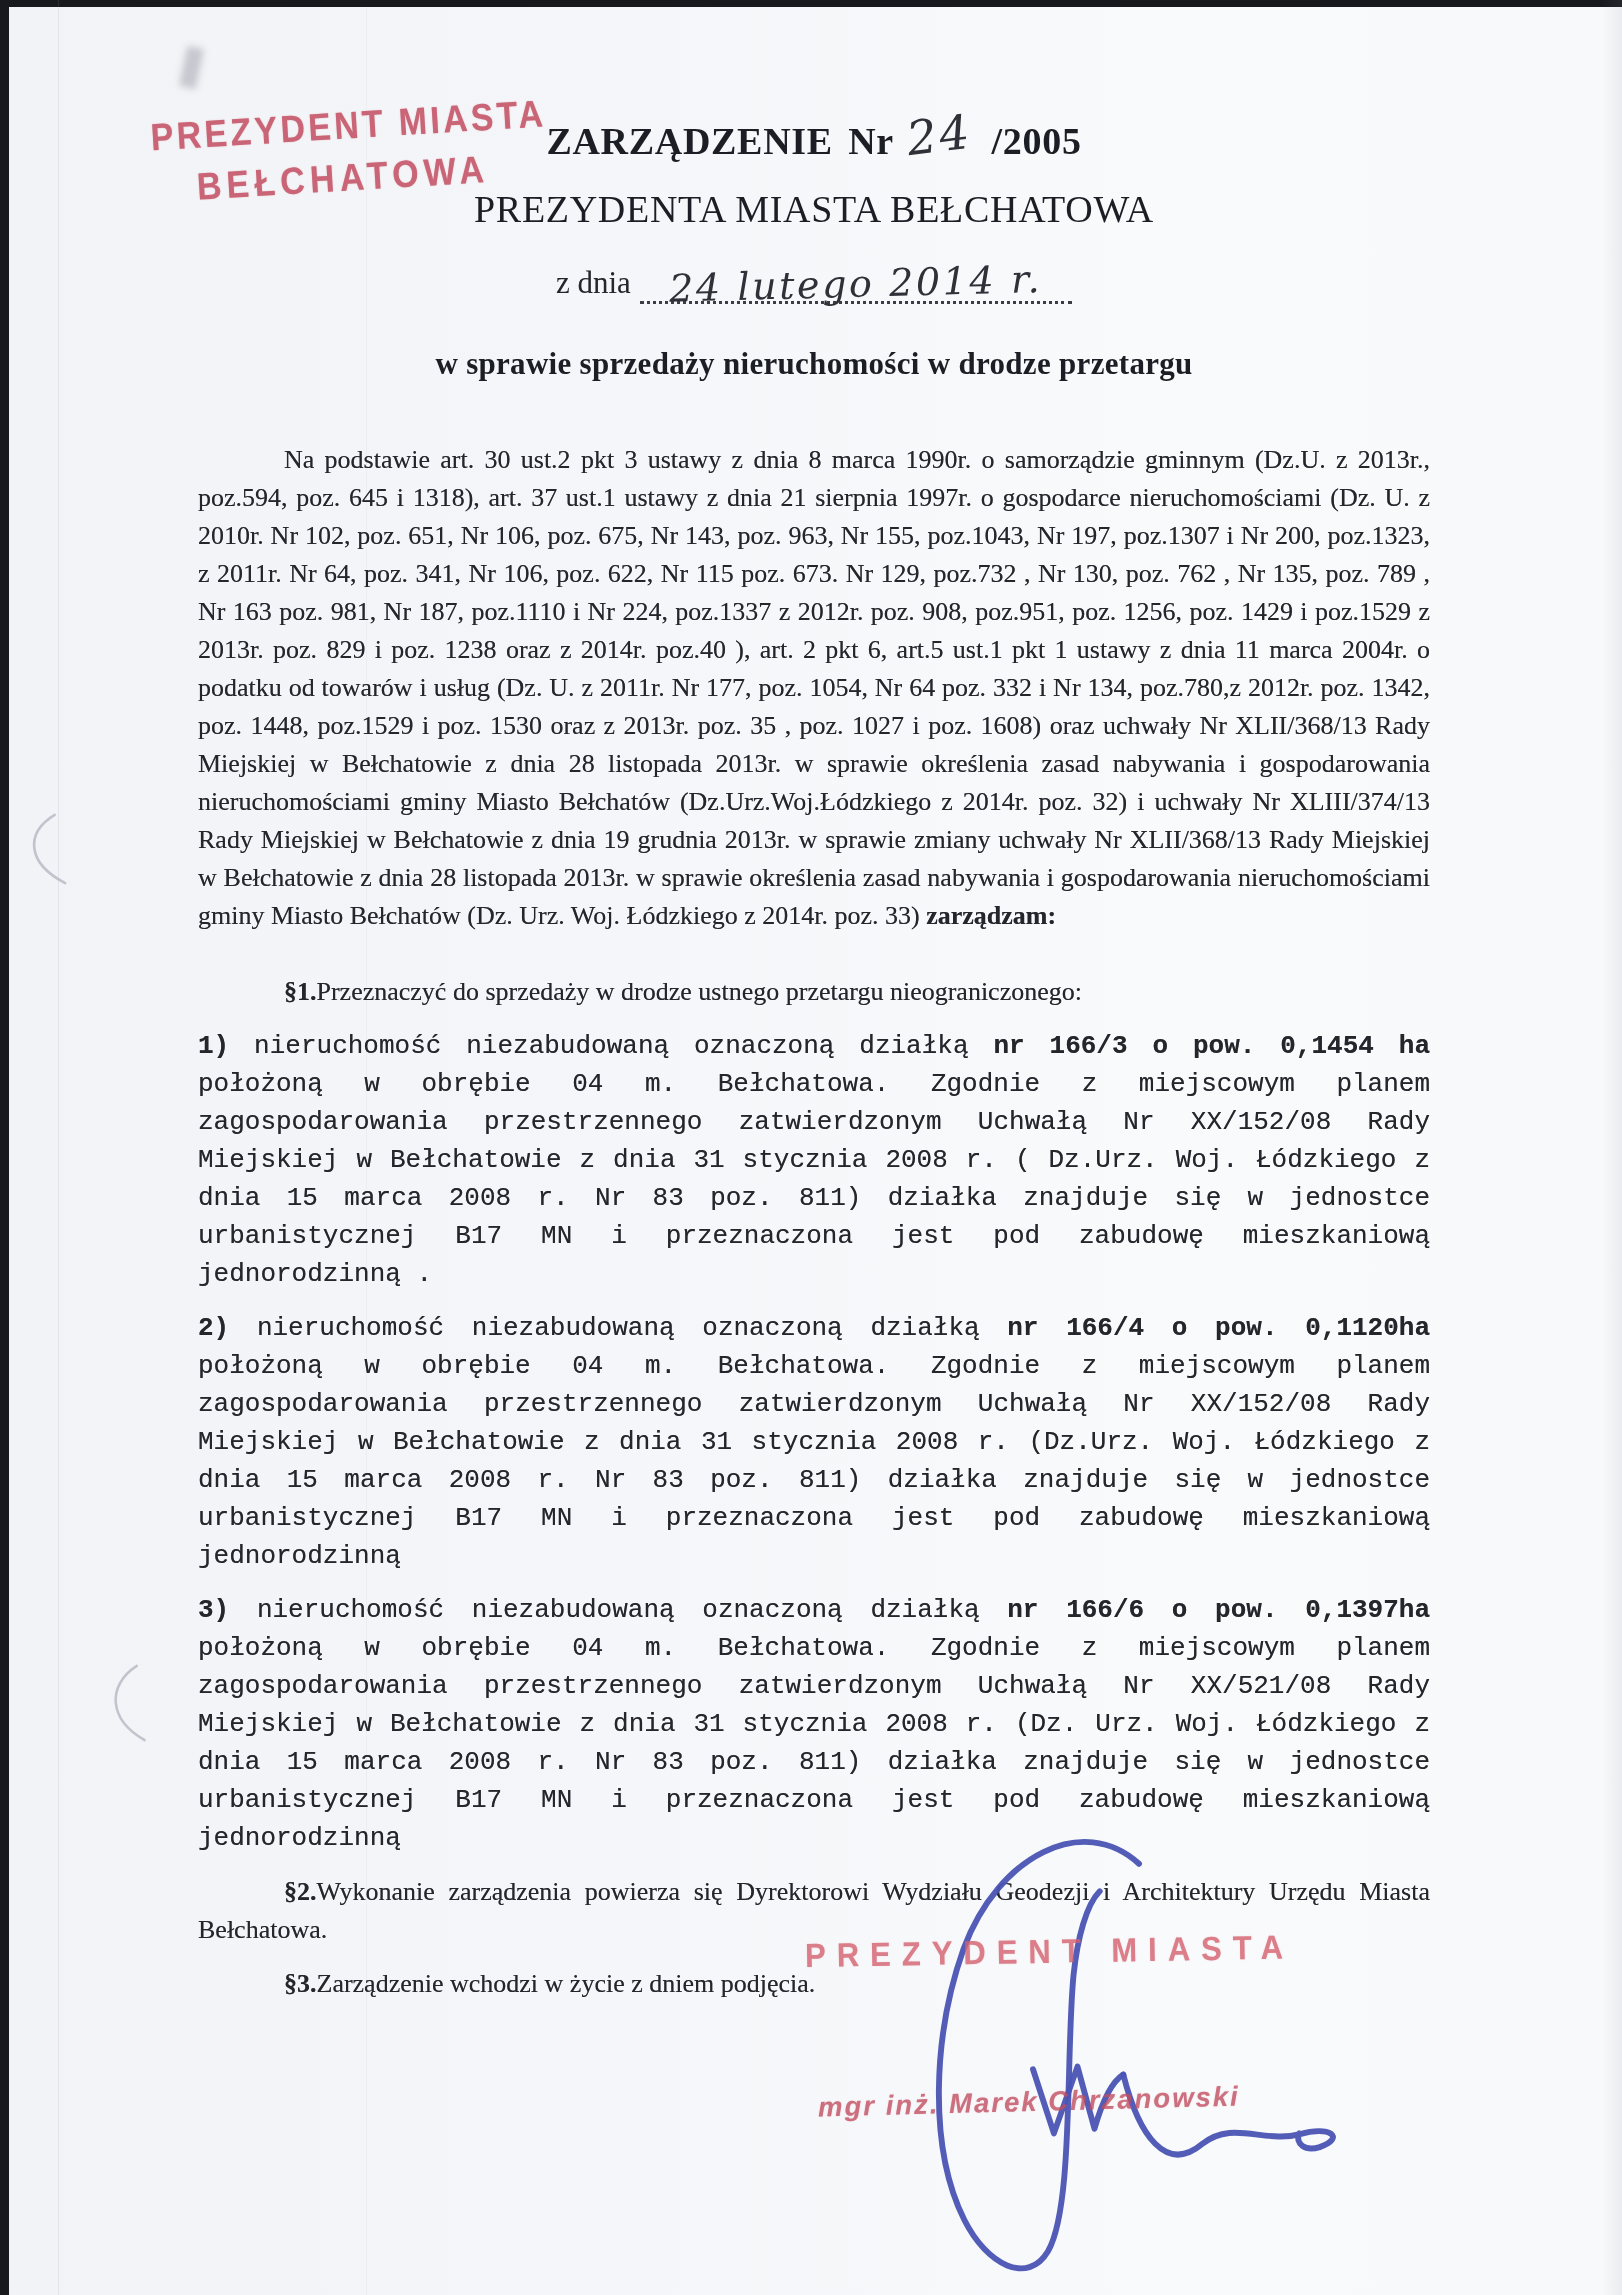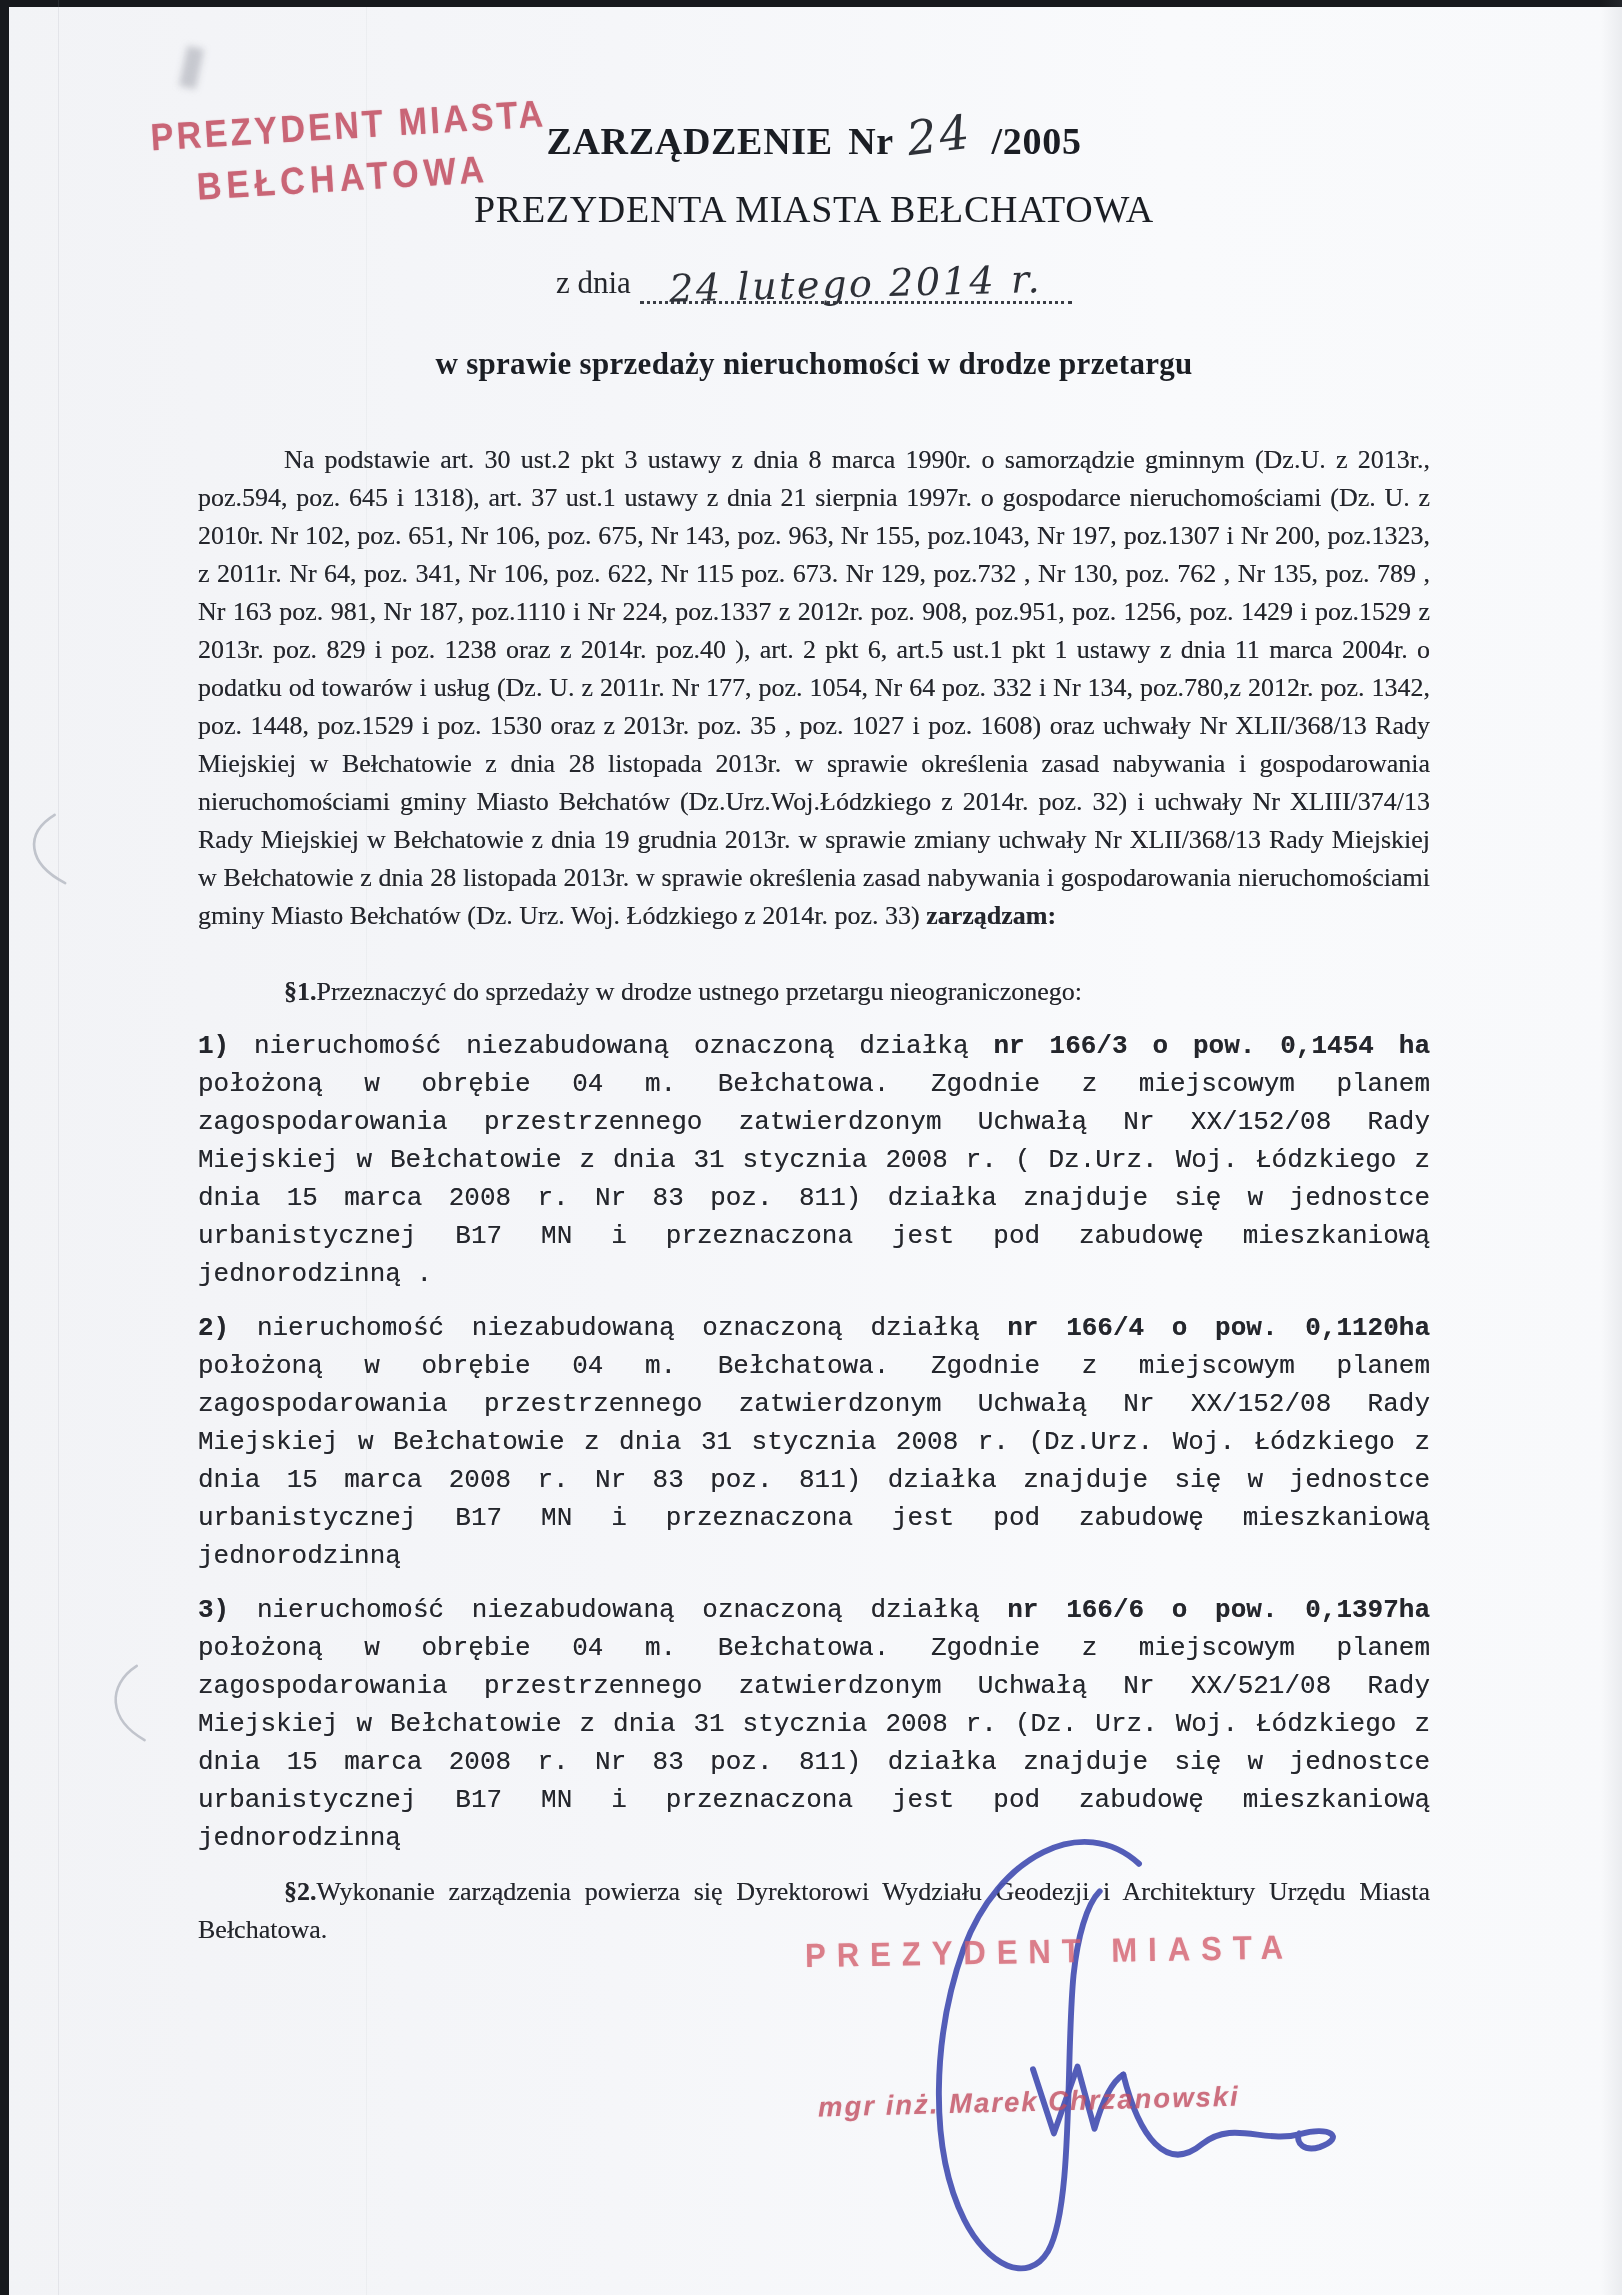--- a/index.html
+++ b/index.html
@@ -116,20 +116,21 @@
     <p class="body-par indent gap-top"><b>§1.</b><span>Przeznaczyć do sprzedaży w drodze ustnego przetargu nieograniczonego:</span></p>
 
     <p class="body-par item"><b>1)</b><span> nieruchomość niezabudowaną oznaczoną działką </span><b>nr 166/3 o pow. 0,1454 ha</b><span> położoną w obrębie 04 m. Bełchatowa. Zgodnie z miejscowym planem zagospodarowania przestrzennego zatwierdzonym Uchwałą Nr XX/152/08 Rady Miejskiej w Bełchatowie z dnia 31 stycznia 2008 r. ( Dz.Urz. Woj. Łódzkiego z dnia 15 marca 2008 r. Nr 83 poz. 811) działka znajduje się w jednostce urbanistycznej B17 MN i przeznaczona jest pod zabudowę mieszkaniową jednorodzinną .</span></p>
 
     <p class="body-par item"><b>2)</b><span> nieruchomość niezabudowaną oznaczoną działką </span><b>nr 166/4 o pow. 0,1120ha</b><span> położoną w obrębie 04 m. Bełchatowa. Zgodnie z miejscowym planem zagospodarowania przestrzennego zatwierdzonym Uchwałą Nr XX/152/08 Rady Miejskiej w Bełchatowie z dnia 31 stycznia 2008 r. (Dz.Urz. Woj. Łódzkiego z dnia 15 marca 2008 r. Nr 83 poz. 811) działka znajduje się w jednostce urbanistycznej B17 MN i przeznaczona jest pod zabudowę mieszkaniową jednorodzinną</span></p>
 
     <p class="body-par item"><b>3)</b><span> nieruchomość niezabudowaną oznaczoną działką </span><b>nr 166/6 o pow. 0,1397ha</b><span> położoną w obrębie 04 m. Bełchatowa. Zgodnie z miejscowym planem zagospodarowania przestrzennego zatwierdzonym Uchwałą Nr XX/521/08 Rady Miejskiej w Bełchatowie z dnia 31 stycznia 2008 r. (Dz. Urz. Woj. Łódzkiego z dnia 15 marca 2008 r. Nr 83 poz. 811) działka znajduje się w jednostce urbanistycznej B17 MN i przeznaczona jest pod zabudowę mieszkaniową jednorodzinną</span></p>
 
     <p class="body-par indent"><b>§2.</b><span>Wykonanie zarządzenia powierza się Dyrektorowi Wydziału Geodezji i Architektury Urzędu Miasta Bełchatowa.</span></p>
 
+    <p class="body-par indent"><b>§3.</b><span>Zarządzenie wchodzi w życie z dniem podjęcia.</span></p>
   </div>
 
   <div class="signature-block">
     <svg class="sig-svg" width="720" height="517" viewBox="0 0 1100 790" fill="none">
       <path d="M 660 128 C 575 50, 445 115, 392 258 C 345 390, 338 562, 393 672 C 428 742, 490 772, 521 720 C 560 652, 548 420, 560 298 C 566 240, 580 190, 600 170" stroke="currentColor" stroke-width="9" stroke-linecap="round" fill="none" opacity="0.95"></path>
       <path d="M 498 442 L 530 540 L 566 438 L 592 533 C 603 494, 617 462, 636 450" stroke="currentColor" stroke-width="9" stroke-linecap="round" stroke-linejoin="round" fill="none" opacity="0.95"></path>
       <path d="M 636 450 C 660 545, 702 602, 757 556 C 803 519, 852 556, 906 541 C 951 528, 977 546, 936 561 C 914 568, 898 556, 905 540" stroke="currentColor" stroke-width="9" stroke-linecap="round" fill="none" opacity="0.95"></path>
     </svg>
     <div class="stamp-sig-title">PREZYDENT MIASTA</div>
     <div class="stamp-sig-name">mgr inż. Marek Chrzanowski</div>

